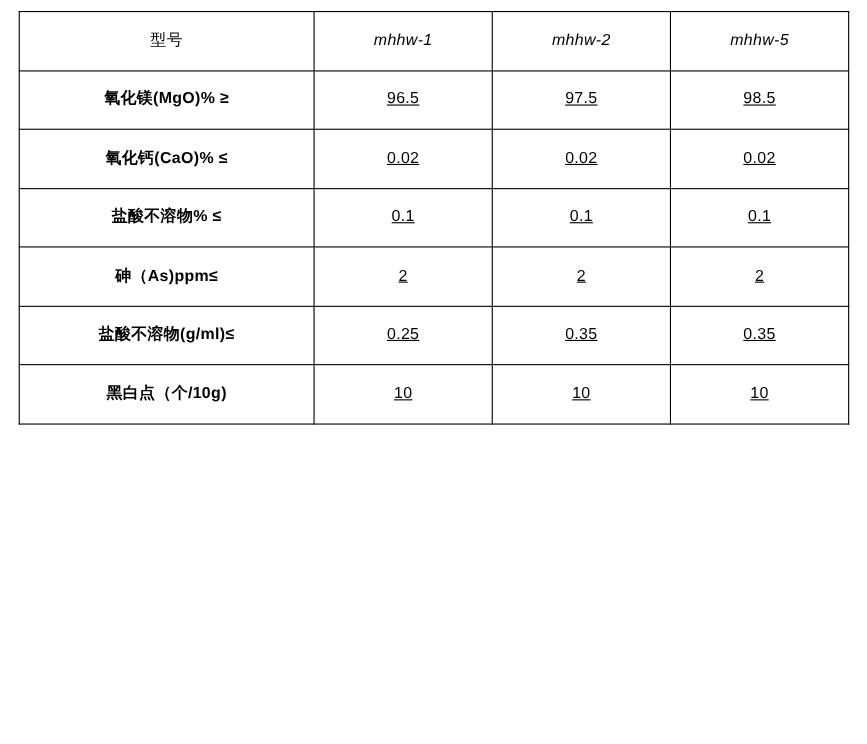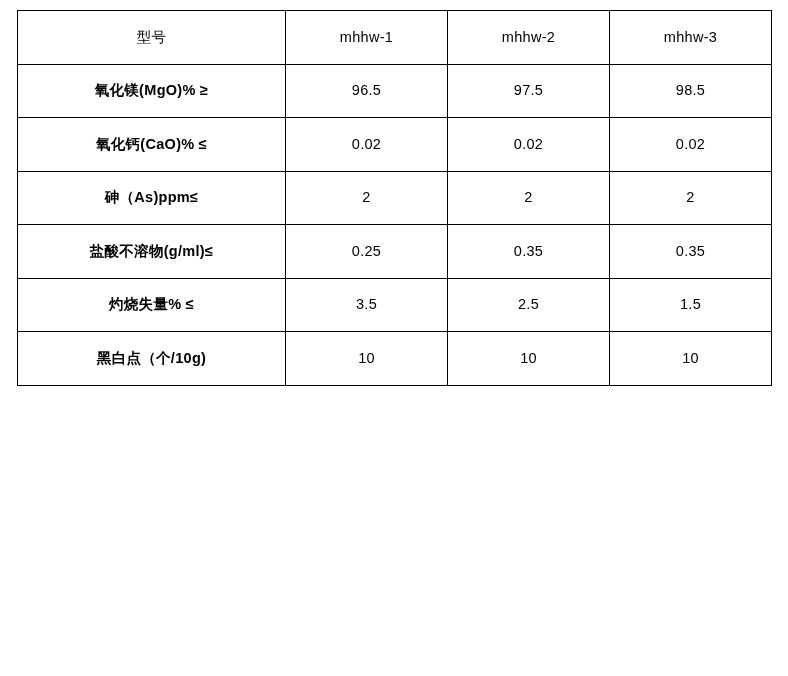--- a/index.html
+++ b/index.html
@@ -42,25 +42,27 @@
   .col-param { width: 268px; }
   .col-val { width: 162px; }
   .param-cell {
     font-size: 14.5px;
     font-weight: bold;
   }
   .val-cell {
     font-size: 13.5px;
     font-family: "Liberation Serif", serif;
     letter-spacing: 0.5px;
+    text-decoration: underline;
   }
   .head-cell {
     font-size: 13.5px;
     font-family: "Liberation Serif", serif;
     letter-spacing: 0.5px;
+    font-style: italic;
   }
   .head-param {
     font-size: 15px;
     font-family: "Liberation Sans", sans-serif;
     letter-spacing: 1px;
   }
 </style>
 </head>
 <body>
 
@@ -70,53 +72,53 @@
       <col class="col-param">
       <col class="col-val">
       <col class="col-val">
       <col class="col-val">
     </colgroup>
     <tbody>
       <tr>
         <td class="head-param">型号</td>
         <td class="head-cell">mhhw-1</td>
         <td class="head-cell">mhhw-2</td>
-        <td class="head-cell">mhhw-3</td>
+        <td class="head-cell">mhhw-5</td>
       </tr>
       <tr>
         <td class="param-cell">氧化镁(MgO)% ≥</td>
         <td class="val-cell">96.5</td>
         <td class="val-cell">97.5</td>
         <td class="val-cell">98.5</td>
       </tr>
       <tr>
         <td class="param-cell">氧化钙(CaO)% ≤</td>
         <td class="val-cell">0.02</td>
         <td class="val-cell">0.02</td>
         <td class="val-cell">0.02</td>
       </tr>
       <tr>
+        <td class="param-cell">盐酸不溶物% ≤</td>
+        <td class="val-cell">0.1</td>
+        <td class="val-cell">0.1</td>
+        <td class="val-cell">0.1</td>
+      </tr>
+      <tr>
         <td class="param-cell">砷（As)ppm≤</td>
         <td class="val-cell">2</td>
         <td class="val-cell">2</td>
         <td class="val-cell">2</td>
       </tr>
       <tr>
         <td class="param-cell">盐酸不溶物(g/ml)≤</td>
         <td class="val-cell">0.25</td>
         <td class="val-cell">0.35</td>
         <td class="val-cell">0.35</td>
       </tr>
       <tr>
-        <td class="param-cell">灼烧失量% ≤</td>
-        <td class="val-cell">3.5</td>
-        <td class="val-cell">2.5</td>
-        <td class="val-cell">1.5</td>
-      </tr>
-      <tr>
         <td class="param-cell">黑白点（个/10g)</td>
         <td class="val-cell">10</td>
         <td class="val-cell">10</td>
         <td class="val-cell">10</td>
       </tr>
     </tbody>
   </table>
 </div>
 
 </body></html>

